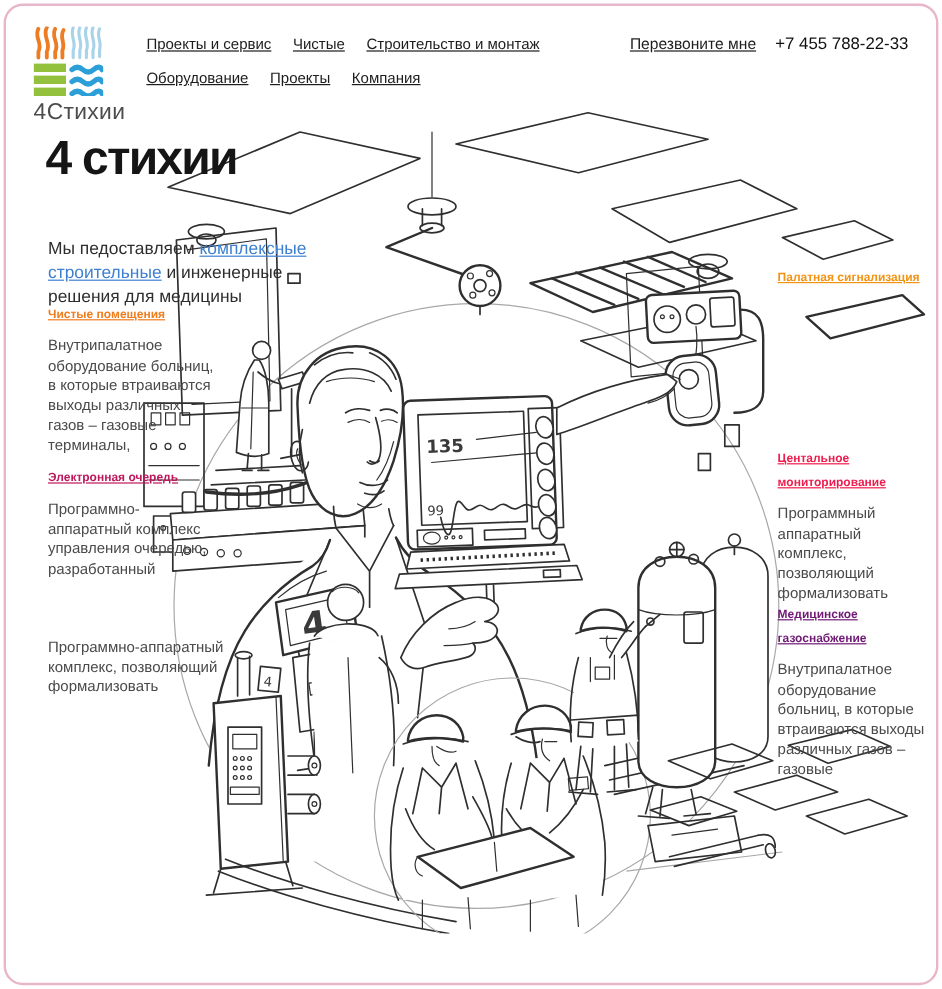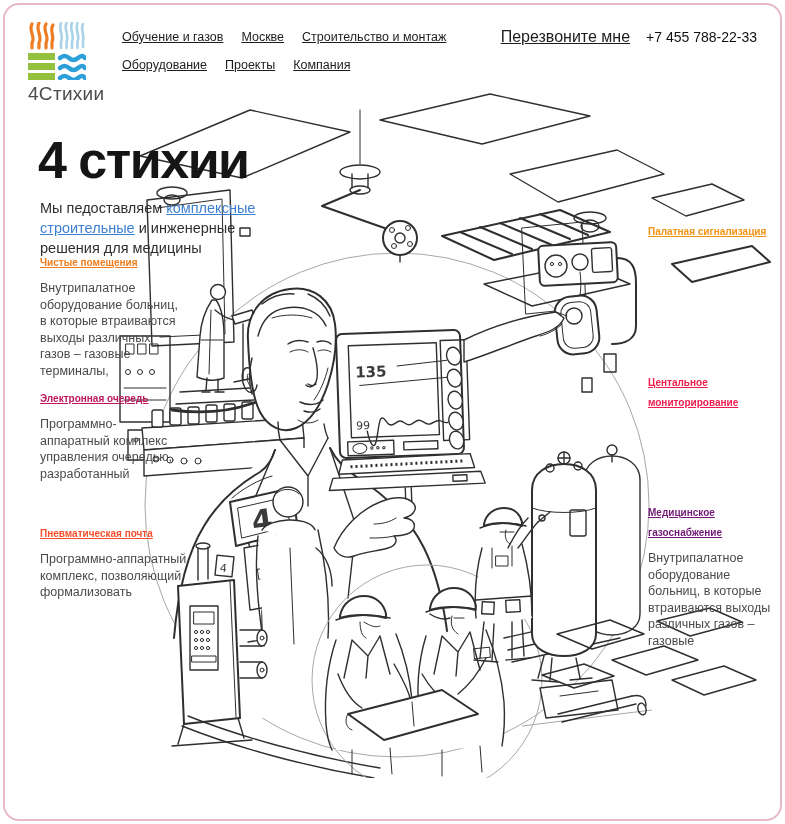--- a/index.html
+++ b/index.html
@@ -10,25 +10,25 @@
   .frame{position:absolute;inset:3px;border:2px solid #e8b6ca;border-radius:16px;pointer-events:none;z-index:6;}
 
   
   .logo{position:absolute;left:28px;top:22px;z-index:3;cursor:pointer;}
   .logo svg{display:block;}
   .logo-text{font-size:19px;color:#4c4c4c;margin-top:3px;letter-spacing:.3px;}
   .nav{position:absolute;left:122px;top:30px;z-index:3;font-size:12.5px;}
   .nav-row{display:flex;gap:18px;margin-bottom:14px;}
   .nav a{color:#1d1d1d;text-decoration:underline;white-space:nowrap;cursor:pointer;}
   .contact{position:absolute;top:28px;right:28px;z-index:3;display:flex;gap:16px;align-items:baseline;}
-  .callback{font-size:16px;color:#1d1d1d;text-decoration:underline;cursor:pointer;}
+  .callback{font-size:13px;color:#1d1d1d;text-decoration:underline;cursor:pointer;}
   .phone{font-size:14px;color:#101010;}
 
   
-  .hero-title{position:absolute;left:38px;top:132px;margin:0;font-size:52px;line-height:56px;
+  .hero-title{position:absolute;left:38px;top:104px;margin:0;font-size:40px;line-height:56px;
     font-weight:800;letter-spacing:-1.5px;color:#151515;z-index:2;}
   .hero-intro{position:absolute;left:40px;top:183px;width:224px;font-size:14.5px;line-height:20px;
     color:#2e2e2e;z-index:2;}
   .hero-intro a{text-decoration:underline;cursor:pointer;}
 
   
   .sec{position:absolute;z-index:2;}
   .sec-title{font-size:10px;font-weight:700;line-height:18px;text-decoration:underline;cursor:pointer;display:inline;}
   .sec p{margin:8px 0 0;font-size:12.5px;line-height:16.5px;color:#4a4a4a;overflow-wrap:break-word;}
   #secL1{left:40px;top:252px;width:140px;}
@@ -77,22 +77,22 @@
       <path d="M32,36 q4.5,-4 9,0 t9,0 t7,0"></path>
       <path d="M32,46 q4.5,-4 9,0 t9,0 t7,0"></path>
       <path d="M32,56 q4.5,-4 9,0 t9,0 t7,0"></path>
     </g>
   </svg>
   <div class="logo-text">4Стихии</div>
 </div>
 
 <nav class="nav">
   <div class="nav-row">
-    <a>Обучение и газов</a>
-    <a>Москве</a>
+    <a>Проекты и сервис</a>
+    <a>Чистые</a>
     <a>Строительство и монтаж</a>
   </div>
   <div class="nav-row">
     <a>Оборудование</a>
     <a>Проекты</a>
     <a>Компания</a>
   </div>
 </nav>
 
 <div class="contact">
@@ -380,25 +380,25 @@
 
 <section class="sec" id="secL1">
   <a class="sec-title" style="color: rgb(240, 124, 28);">Чистые помещения</a>
   <p>Внутрипалатное оборудование больниц, в которые втраиваются выходы различных газов – газовые терминалы,</p>
 </section>
 <section class="sec" id="secL2">
   <a class="sec-title" style="color: #be185d;">Электронная очередь</a>
   <p>Программно-аппаратный комплекс управления очередью, разработанный</p>
 </section>
 <section class="sec" id="secL3">
-  <a class="sec-title" style="color: rgb(244, 80, 44);">Пневматическая почта</a>
   <p>Программно-аппаратный комплекс, позволяющий формализовать</p>
 </section>
 <section class="sec" id="secR1">
   <a class="sec-title" style="color: rgb(243, 147, 20);">Палатная сигнализация</a>
 </section>
 <section class="sec" id="secR2">
   <a class="sec-title" style="color: rgb(238, 29, 77);">Центальное мониторирование</a>
+  <p>Программный аппаратный комплекс, позволяющий формализовать</p>
 </section>
 <section class="sec" id="secR3">
   <a class="sec-title" style="color: #701a75;">Медицинское газоснабжение</a>
   <p>Внутрипалатное оборудование больниц, в которые втраиваются выходы различных газов – газовые</p>
 </section>
 
 </body></html>

